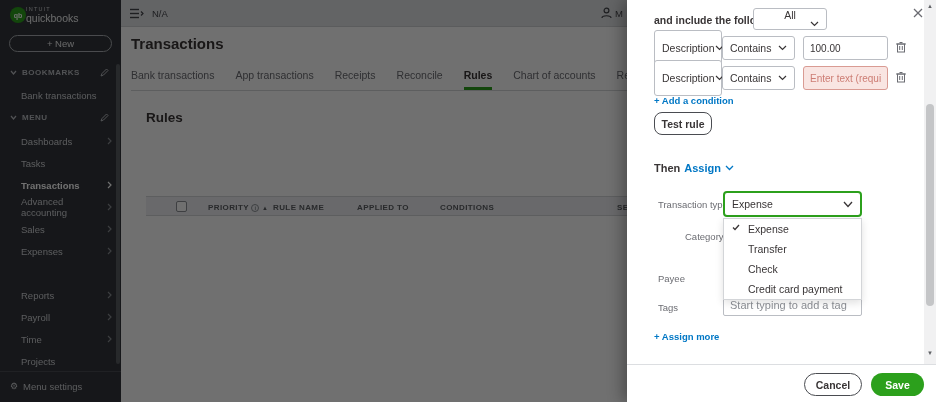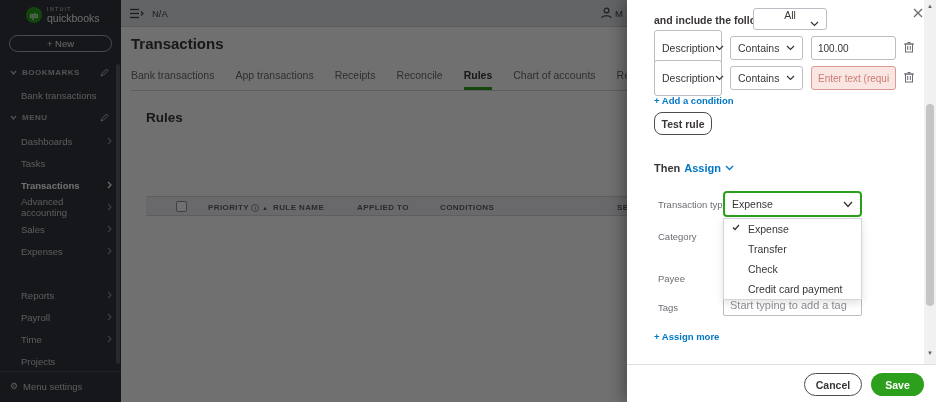--- a/index.html
+++ b/index.html
@@ -1,21 +1,21 @@
 <!DOCTYPE html>
 <html><head>
 <meta charset="utf-8">
 <style>
   * { margin:0; padding:0; box-sizing:border-box; }
   body { font-family:"Liberation Sans", sans-serif; background:#222; }
   .screen { position:relative; width:936px; height:402px; overflow:hidden; background:#fff; }
 
   
   .sidebar { position:absolute; left:0; top:0; width:121px; height:402px; background:#32353b; z-index:1; }
-  .brand { position:absolute; left:26px; top:7px; display:flex; align-items:flex-start; gap:5px; }
+  .brand { position:absolute; left:10px; top:7px; display:flex; align-items:flex-start; }
   .brand-logo { width:16px; height:16px; border-radius:50%; background:#2ca01c; color:#fff; font-size:7px; font-weight:bold; display:flex; align-items:center; justify-content:center; }
   .brand-text { line-height:1.05; }
   .brand-intuit { font-size:5.5px; letter-spacing:1.2px; color:#cfd1d4; display:block; }
   .brand-product { font-size:10.5px; color:#f0f1f2; display:block; }
   .new-btn { position:absolute; left:9px; top:35px; width:103px; height:17px; border:1px solid #a9acb1; border-radius:9px; color:#e8e9ea; font-size:9.5px; display:flex; align-items:center; justify-content:center; background:transparent; }
   .sec-hdr { position:absolute; left:0; width:121px; height:18px; display:flex; align-items:center; padding-left:10px; color:#b9bcc1; font-size:8px; font-weight:bold; letter-spacing:.5px; }
   .sec-hdr .svg-ic { margin-right:5px; }
   .sec-hdr .pencil { margin-left:auto; margin-right:12px; }
   .nav-item { position:absolute; left:0; width:121px; height:20px; display:flex; align-items:center; padding-left:21px; padding-right:9px; color:#cfd1d5; font-size:9.5px; }
   .nav-item .chev { margin-left:auto; }
@@ -45,35 +45,35 @@
   .overlay { position:absolute; left:0; top:0; width:627px; height:402px; background:rgba(0,0,0,0.56); z-index:5; }
 
   
   .modal { position:absolute; left:627px; top:0; width:309px; height:402px; background:#fff; z-index:10; box-shadow:-5px 0 14px rgba(0,0,0,.3); font-size:10.5px; color:#393536; }
   .inc-label { position:absolute; left:27px; top:14px; font-weight:bold; }
   .qsel { border:1px solid #babdc3; border-radius:3px; background:#fff; display:flex; align-items:center; padding:0 7px; color:#393536; }
   .qsel .chev { margin-left:auto; }
   .inc-select { position:absolute; left:126px; top:8px; width:74px; height:22px;flex-direction:column; }
   .cond-row { position:absolute; left:27px; height:24px; display:flex; align-items:center; }
   .cond-row.r1 { top:36px; } .cond-row.r2 { top:66px; }
-  .sel-field { width:68px; height:36px; margin-right:8px; }
+  .sel-field { width:68px; height:36px; }
   .sel-op { width:73px; height:24px; margin-right:8px; }
   .val-input { width:85px; height:24px; border:1px solid #babdc3; border-radius:3px; font-size:10px; padding:0 6px; color:#393536; font-family:"Liberation Sans",sans-serif; margin-right:8px; }
   .val-input.error { background:#f9e5e2; border-color:#d99b93; }
   .val-input.error::placeholder { color:#cd7d74; opacity:1; }
   .trash-btn { background:none; border:none; padding:0; cursor:pointer; }
   .link { position:absolute; left:27px; color:#0077c5; font-size:9.5px; font-weight:bold; }
   .add-cond { top:95px; }
   .assign-more { top:331px; }
   .test-rule { position:absolute; left:27px; top:112px; width:58px; height:23px; border:1px solid #4a4c51; border-radius:8px; background:#fff; font-size:10.5px; font-weight:bold; color:#393536; font-family:"Liberation Sans",sans-serif; }
   .then-row { position:absolute; left:27px; top:162px; font-size:11px; display:flex; align-items:center; gap:4px; }
   .then-word { font-weight:bold; color:#393536; }
   .assign-word { color:#0077c5; font-weight:bold; }
   .fld-label { position:absolute; left:31px; font-size:9.5px; color:#6b6c72; }
-  .tt-label { top:199px; } .cat-label { top:231px; } .payee-label { top:273px; } .tags-label { top:302px; }
+  .tt-label { top:199px; } .cat-label { top:231px;margin-left:27px; } .payee-label { top:273px; } .tags-label { top:302px; }
   .tt-select { position:absolute; left:96px; top:191px; width:139px; height:26px; border:2px solid #2ca01c; border-radius:4px; }
   .tags-input { position:absolute; left:96px; top:294px; width:139px; height:22px; border:1px solid #babdc3; border-radius:2px; font-size:11px; padding:0 6px; color:#393536; font-family:"Liberation Sans",sans-serif; }
   .tags-input::placeholder { color:#8d9096; opacity:1; }
   .dd-menu { position:absolute; left:96px; top:218px; width:139px; background:#fff; border:1px solid #d3d5d8; box-shadow:0 3px 8px rgba(0,0,0,.12); z-index:3; }
   .dd-item { height:20px; display:flex; align-items:center; padding-left:24px; position:relative; font-size:10.5px; color:#393536; }
   .dd-item .dd-check { position:absolute; left:8px; top:5px; }
   .modal-footer { position:absolute; left:0; top:364px; width:309px; height:38px; border-top:1px solid #dcdee1; background:#fff; }
   .cancel-btn { position:absolute; right:74px; top:8px; width:58px; height:23px; border:1px solid #4a4c51; border-radius:12px; background:#fff; font-size:10.5px; font-weight:bold; color:#393536; font-family:"Liberation Sans",sans-serif; }
   .save-btn { position:absolute; right:12px; top:8px; width:53px; height:23px; border:none; border-radius:12px; background:#2ca01c; font-size:10.5px; font-weight:bold; color:#fff; font-family:"Liberation Sans",sans-serif; }
   .close-btn { position:absolute; left:284px; top:4px; background:none; border:none; padding:2px; cursor:pointer; }

